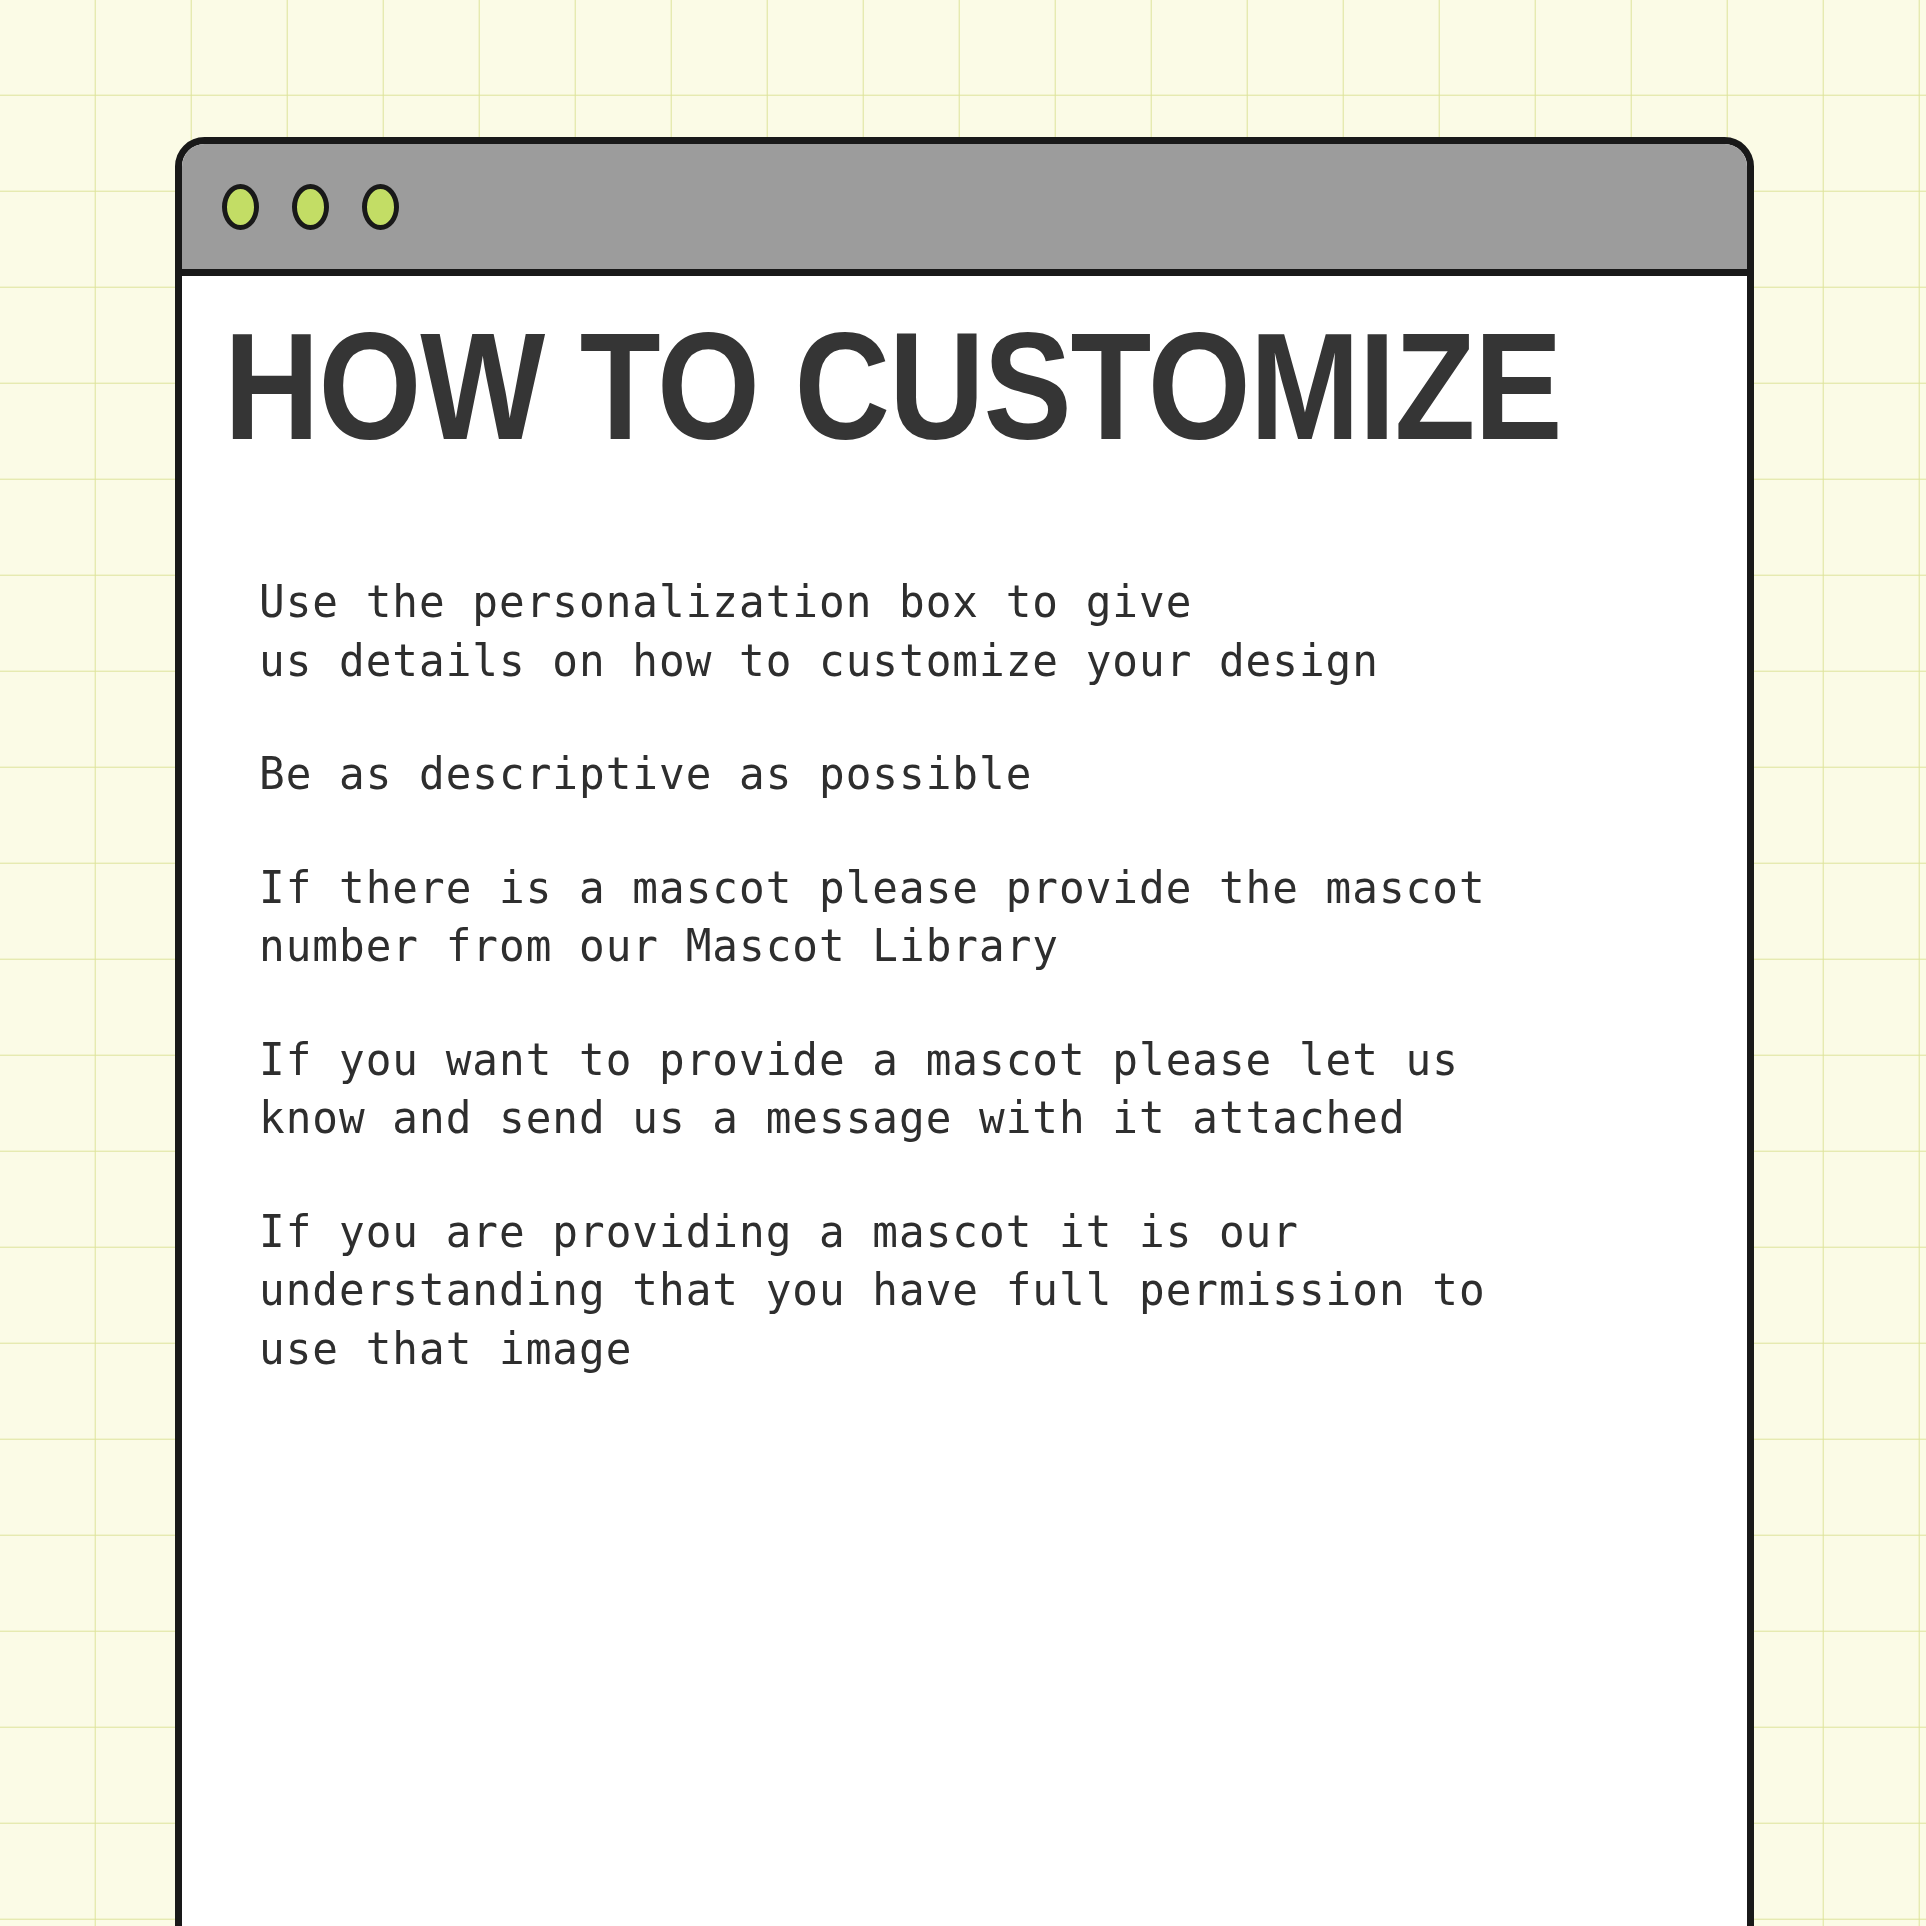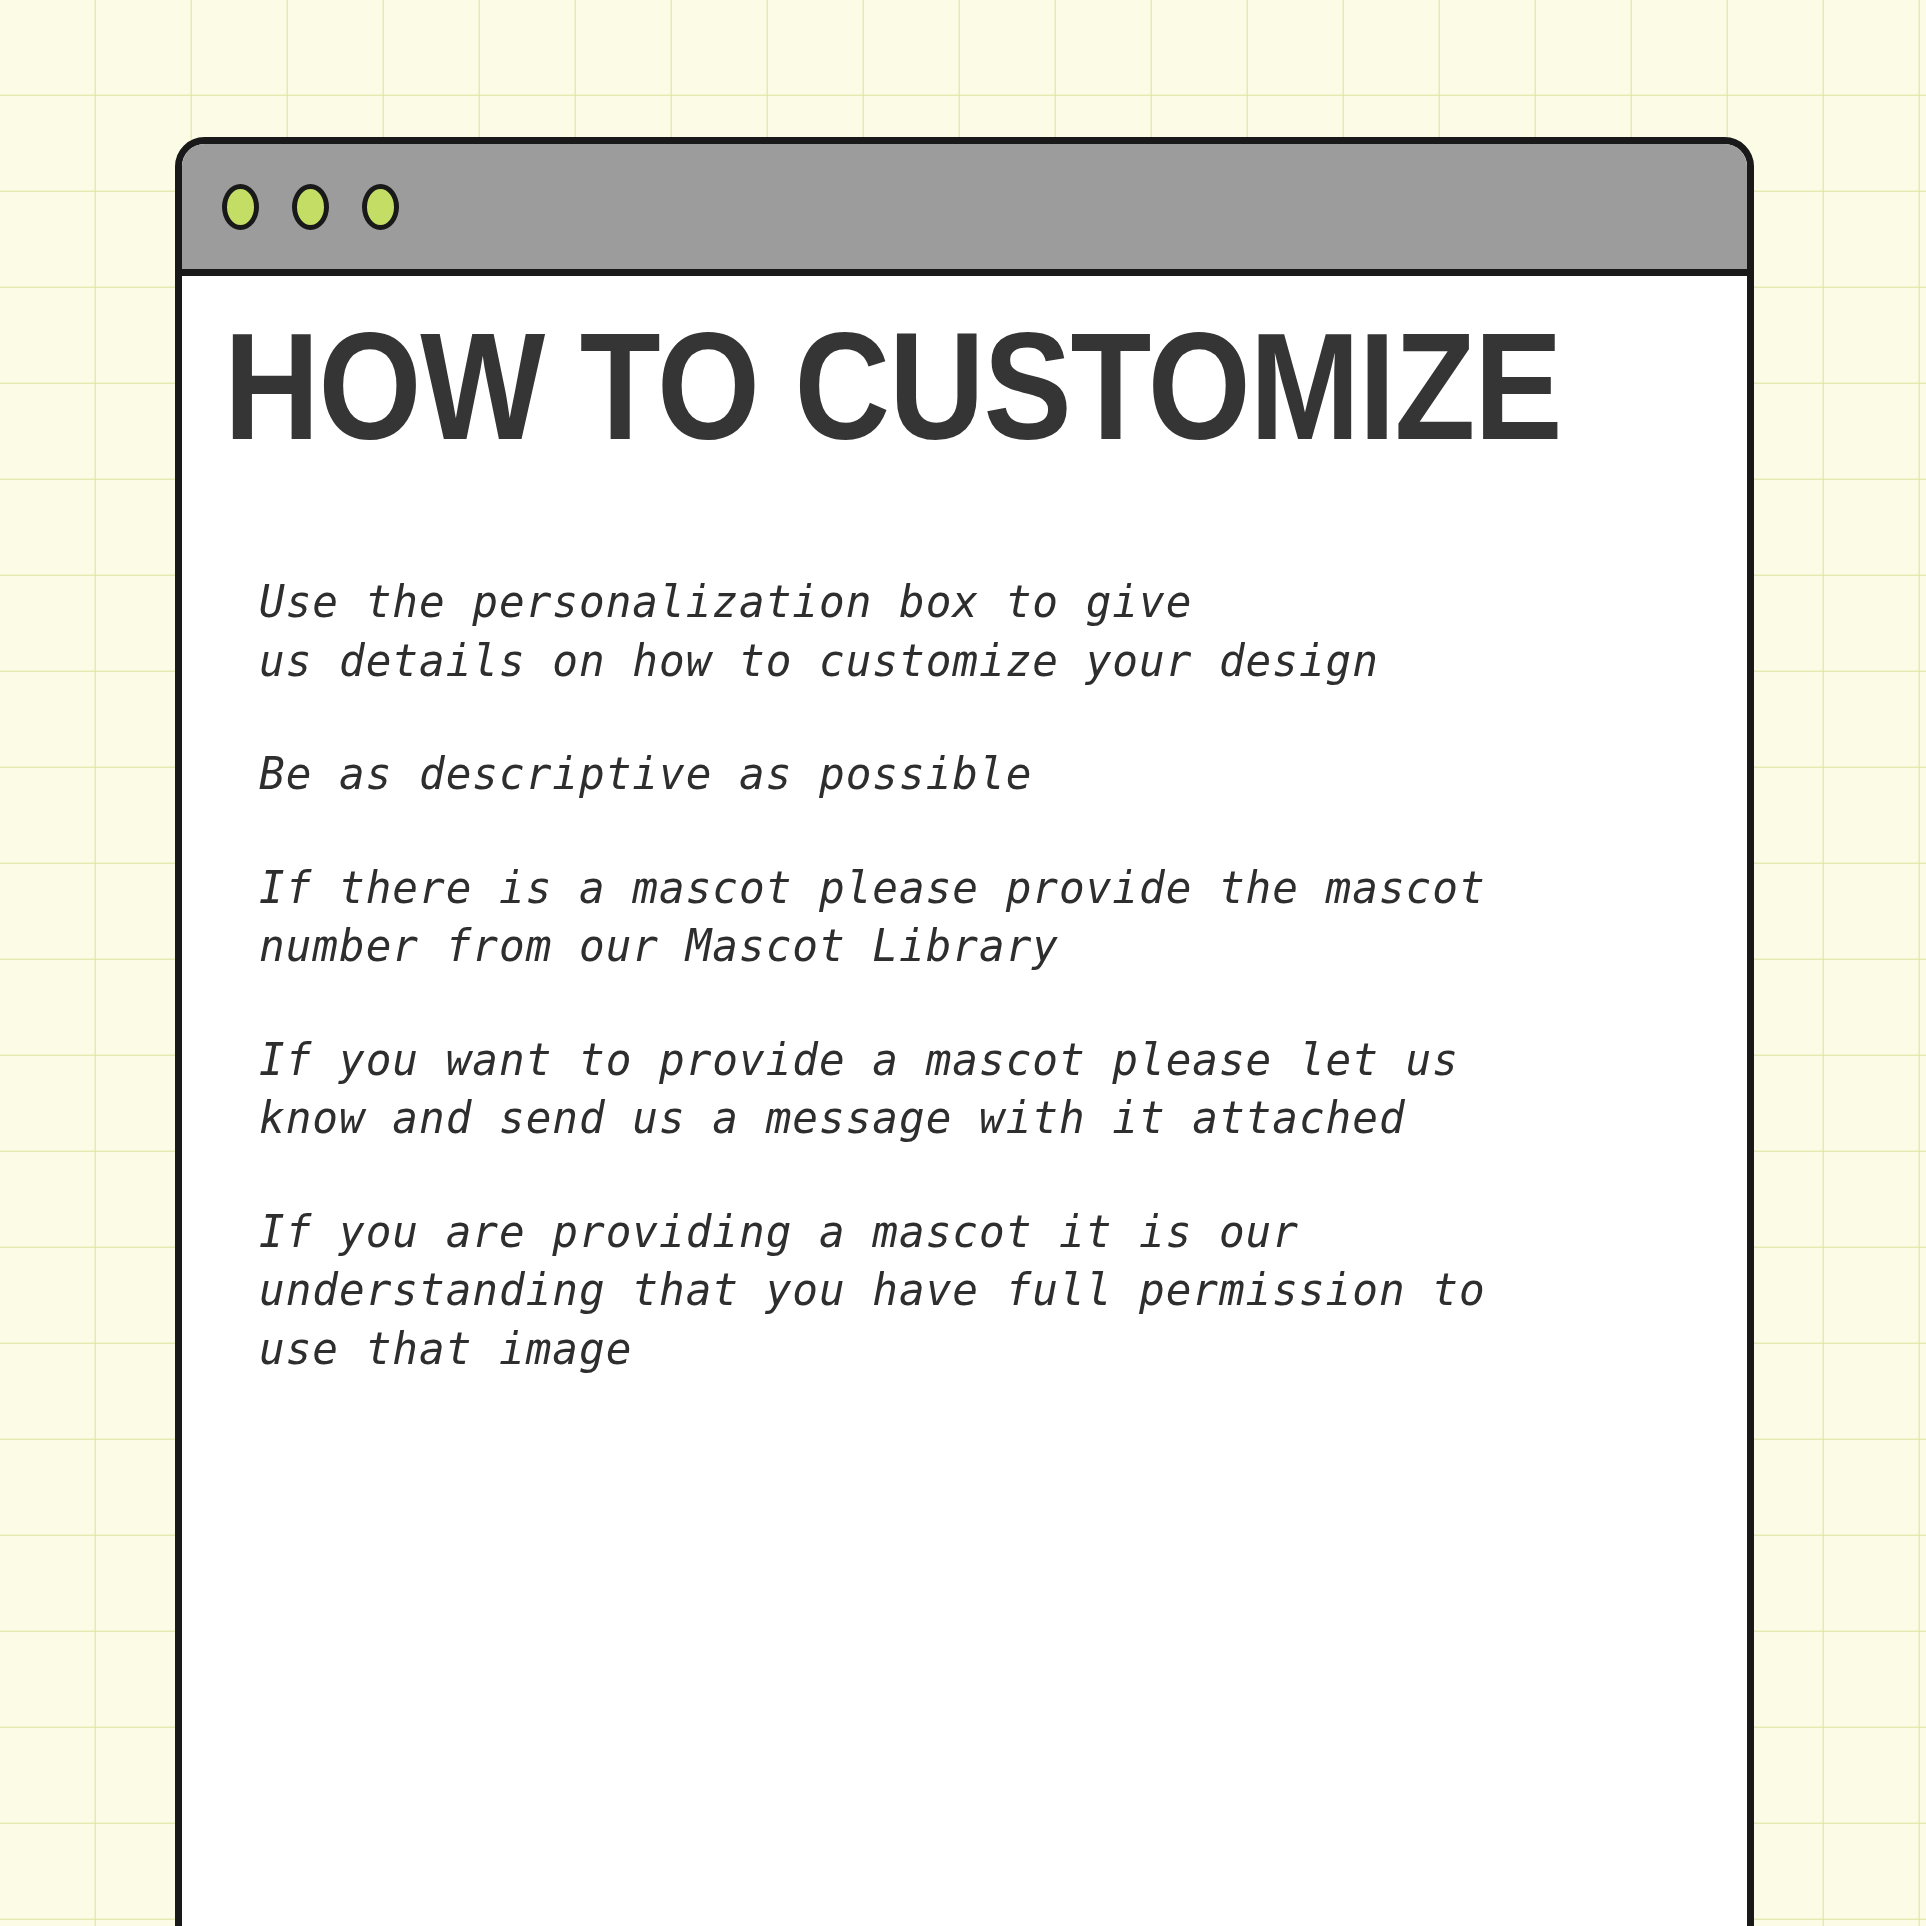--- a/index.html
+++ b/index.html
@@ -86,21 +86,20 @@
     transform: scaleX(0.865);
     transform-origin: left top;
     white-space: nowrap;
   }
 
   #body-copy {
     position: absolute;
     left: 77px;
     top: 297px;
     width: 1451px;
-    font-style: italic;
   }
 
   .para {
     font-family: "DejaVu Sans Mono", "Liberation Mono", monospace;
     font-size: 44px;
     line-height: 1.33;
     color: #2e2e2e;
     letter-spacing: 1px;
     margin: 0 0 55px 0;
     white-space: pre-line;

